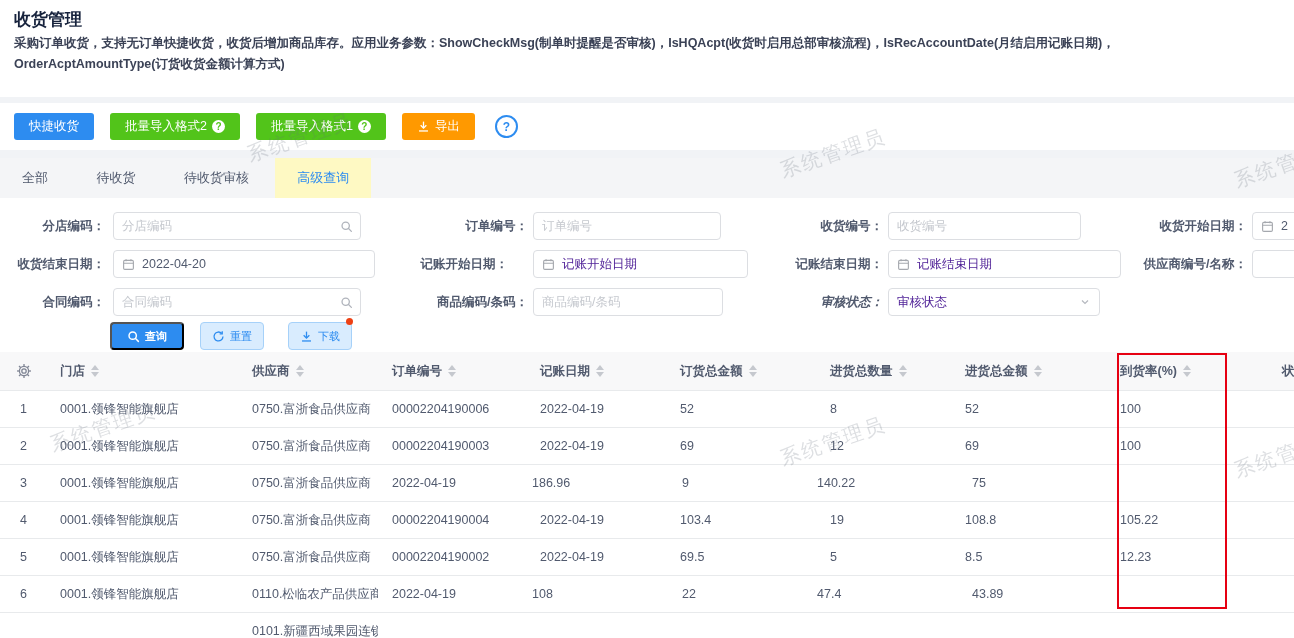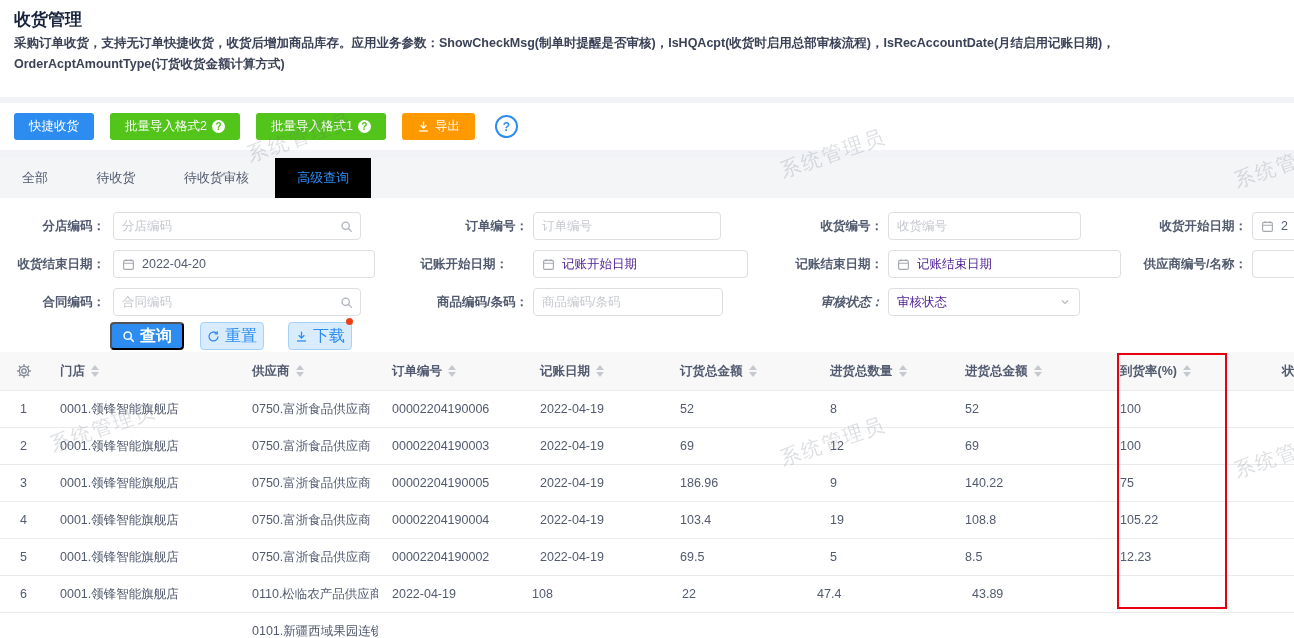--- a/index.html
+++ b/index.html
@@ -24,39 +24,39 @@
   .toolbar-row{position:absolute;left:14px;top:10px;display:flex;align-items:center;}
   .toolbar-row .btn{margin-right:16px;}
   .q-badge{display:inline-flex;align-items:center;justify-content:center;width:13px;height:13px;border-radius:50%;
            background:#fff;color:#52c41a;font-size:10px;font-weight:bold;}
   .help-circle{display:inline-flex;align-items:center;justify-content:center;width:19px;height:19px;border-radius:50%;
                border:2px solid #2d8cf0;color:#2d8cf0;font-size:12px;font-weight:bold;margin-left:4px;cursor:pointer;}
 
   
   .tabs-bar{position:absolute;left:0;top:158px;width:1294px;height:40px;background:#f4f5f7;}
   .tab{display:inline-block;height:40px;line-height:40px;padding:0 22px;font-size:13px;color:#515a6e;cursor:pointer;}
-  .tab.active{background:#000000;color:#2d8cf0;}
+  .tab.active{background:#fef9c3;color:#2d8cf0;}
 
   
   .filter-panel{position:absolute;left:0;top:198px;width:1294px;height:154px;background:#fff;}
   .f-label{position:absolute;height:28px;line-height:28px;text-align:right;font-size:12.5px;font-weight:600;color:#515a6e;white-space:nowrap;overflow:hidden;}
   .f-input{position:absolute;height:34px;box-sizing:border-box;}
   .f-input input{width:100%;height:28px;border:1px solid #dcdee2;border-radius:4px;padding:0 26px 0 8px;
                  font-size:12.5px;color:#515a6e;box-sizing:border-box;outline:none;background:#fff;}
   .f-input input::placeholder{color:#c5c8ce;}
   .f-icon-right{position:absolute;right:8px;top:7px;color:#b0b4bc;pointer-events:none;}
   .f-date,.f-select{position:absolute;height:28px;border:1px solid #dcdee2;border-radius:4px;display:flex;align-items:center;
                     box-sizing:border-box;background:#fff;font-size:12.5px;overflow:hidden;cursor:pointer;}
   .f-date svg{margin:0 7px 0 8px;flex:none;color:#a5a8ae;}
   .f-date .val{color:#515a6e;white-space:nowrap;}
   .f-date .ph, .f-select .ph{color:#4c1d95;white-space:nowrap;}
   .f-select .ph{margin-left:8px;flex:1;}
   .f-select svg{margin-right:8px;color:#b5b8bf;flex:none;}
   .f-btn{position:absolute;height:28px;display:inline-flex;align-items:center;justify-content:center;gap:5px;
-         border-radius:4px;font-size:16px;cursor:pointer;box-sizing:border-box;}
+         border-radius:4px;font-size:11px;cursor:pointer;box-sizing:border-box;}
   .f-btn-primary{background:#2d8cf0;color:#fff;font-weight:600;}
   .f-btn-light{background:#d9ecfe;color:#2d8cf0;border:1px solid #a6d1f9;}
   .red-dot{position:absolute;width:7px;height:7px;border-radius:50%;background:#ed4014;z-index:5;}
 
   
   .table{position:absolute;left:0;top:352px;width:1294px;background:#fff;}
   .tr{display:flex;height:36px;align-items:center;border-bottom:1px solid #e8eaec;background:#fff;}
   .th-row{display:flex;height:38px;align-items:center;background:#f8f8f9;border-bottom:1px solid #e8eaec;}
   .td,.th{padding-left:14px;box-sizing:border-box;white-space:nowrap;overflow:hidden;font-size:12.5px;color:#515a6e;
           display:flex;align-items:center;height:100%;flex:none;}
@@ -203,21 +203,21 @@
           </svg>
       </span>
     </div>
 
     <div class="f-label" style="left:408px;top:90px;width:120px;">商品编码/条码：</div>
     <div class="f-input" style="left:533px;top:90px;width:190px;">
       <input placeholder="商品编码/条码" style="">
     </div>
 
     <div class="f-label" style="left:763px;top:90px;width:120px;font-style:italic;">审核状态：</div>
-    <div class="f-select" style="left:888px;top:90px;width:192px;">
+    <div class="f-select" style="left:888px;top:90px;width:212px;">
       <span class="ph">审核状态</span>
       <svg width="12" height="12" viewBox="0 0 16 16">
           <path d="M4 6l4 4 4-4" fill="none" stroke="currentColor" stroke-width="1.6"></path>
         </svg>
     </div>
 
     <button class="f-btn f-btn-primary" style="left:110px;top:124px;width:74px;">
       <svg width="13" height="13" viewBox="0 0 16 16">
           <circle cx="7" cy="7" r="4.5" fill="none" stroke="currentColor" stroke-width="1.8"></circle>
           <line x1="10.5" y1="10.5" x2="14" y2="14" stroke="currentColor" stroke-width="1.8" stroke-linecap="round"></line>
@@ -346,21 +346,20 @@
       <div class="td c8">69</div>
       <div class="td c9">100</div>
       <div class="td c10">
         
       </div>
     </div>
         <div class="tr">
       <div class="td c1">3</div>
       <div class="td c2">0001.领锋智能旗舰店</div>
       <div class="td c3">0750.富浙食品供应商</div>
-      <div class="td c4">00002204190005</div>
       <div class="td c5">2022-04-19</div>
       <div class="td c6">186.96</div>
       <div class="td c7">9</div>
       <div class="td c8">140.22</div>
       <div class="td c9">75</div>
       <div class="td c10">
         
       </div>
     </div>
         <div class="tr">

